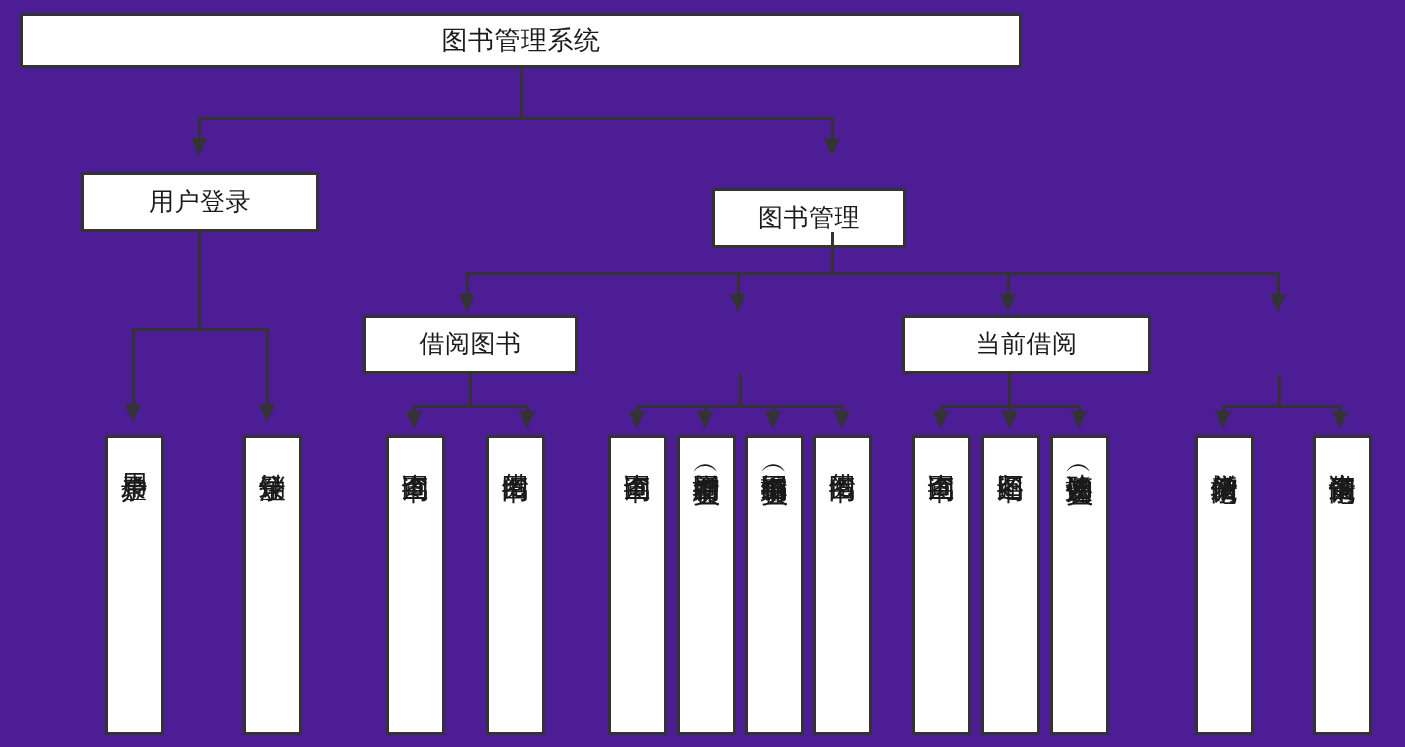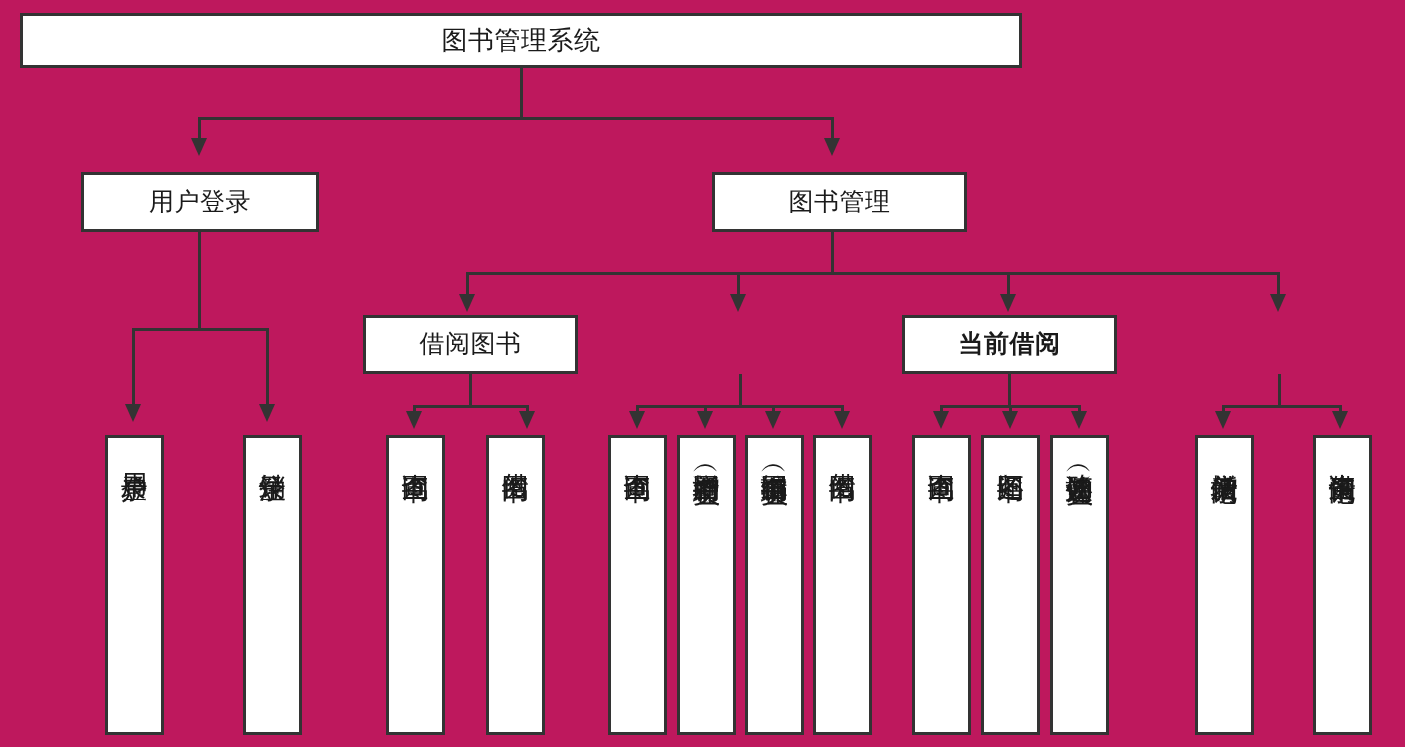--- a/index.html
+++ b/index.html
@@ -8,21 +8,21 @@
     padding: 0;
     background: #ffffff;
   }
   body {
     font-family: "DejaVu Sans", "Liberation Sans", sans-serif;
   }
   #canvas {
     position: relative;
     width: 1405px;
     height: 747px;
-    background: #be185d;
+    background: #4c1d95;
     overflow: hidden;
   }
   
   .node {
     position: absolute;
     box-sizing: border-box;
     background: #ffffff;
     border: 3px solid #333333;
     display: flex;
     align-items: center;
@@ -90,21 +90,21 @@
   <div class="line v" style="left:520px; top:68px; width:3px; height:51px;"></div>
   <div class="line h" style="left:198px; top:117px; width:636px; height:3px;"></div>
   <div class="line v" style="left:198px; top:117px; width:3px; height:23px;"></div>
   <div class="arrow" style="left:191px; top:138px;"></div>
   <div class="line v" style="left:831px; top:117px; width:3px; height:23px;"></div>
   <div class="arrow" style="left:824px; top:138px;"></div>
 
   <div class="node h" style="left:81px; top:172px; width:238px; height:60px;">
     <span class="label">用户登录</span>
   </div>
-  <div class="node h" style="left:712px; top:172px; width:255px; height:60px;">
+  <div class="node h" style="left:712px; top:188px; width:194px; height:60px;">
     <span class="label">图书管理</span>
   </div>
 
   <div class="line v" style="left:198px; top:232px; width:3px; height:99px;"></div>
   <div class="line h" style="left:132px; top:328px; width:137px; height:3px;"></div>
   <div class="line v" style="left:132px; top:328px; width:3px; height:78px;"></div>
   <div class="arrow" style="left:125px; top:404px;"></div>
   <div class="line v" style="left:266px; top:328px; width:3px; height:78px;"></div>
   <div class="arrow" style="left:259px; top:404px;"></div>
 
@@ -115,21 +115,21 @@
   <div class="line v" style="left:737px; top:272px; width:3px; height:24px;"></div>
   <div class="arrow" style="left:730px; top:294px;"></div>
   <div class="line v" style="left:1007px; top:272px; width:3px; height:24px;"></div>
   <div class="arrow" style="left:1000px; top:294px;"></div>
   <div class="line v" style="left:1277px; top:272px; width:3px; height:24px;"></div>
   <div class="arrow" style="left:1270px; top:294px;"></div>
 
   <div class="node h" style="left:363px; top:315px; width:215px; height:59px;">
     <span class="label">借阅图书</span>
   </div>
-  <div class="node h" style="left:902px; top:315px; width:215px; height:59px;font-weight:bold;">
+  <div class="node h" style="left:902px; top:315px; width:249px; height:59px;">
     <span class="label">当前借阅</span>
   </div>
 
   <div class="line v" style="left:469px; top:374px; width:3px; height:34px;"></div>
   <div class="line h" style="left:413px; top:405px; width:116px; height:3px;"></div>
   <div class="line v" style="left:413px; top:405px; width:3px; height:8px;"></div>
   <div class="arrow" style="left:406px; top:411px;"></div>
   <div class="line v" style="left:526px; top:405px; width:3px; height:8px;"></div>
   <div class="arrow" style="left:519px; top:411px;"></div>
 

